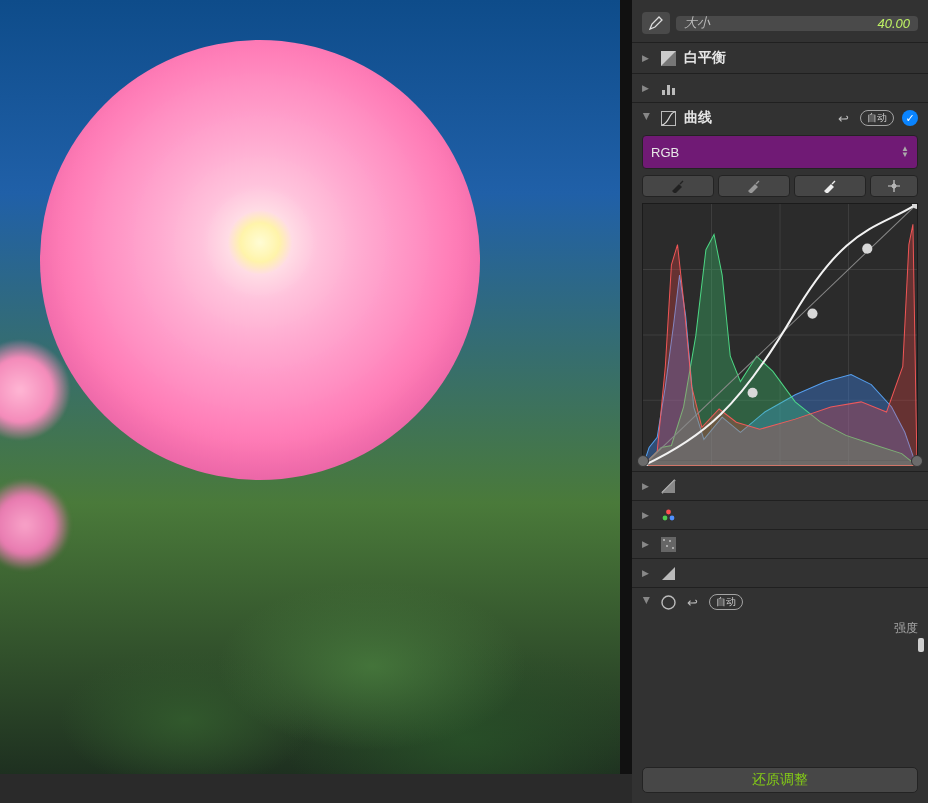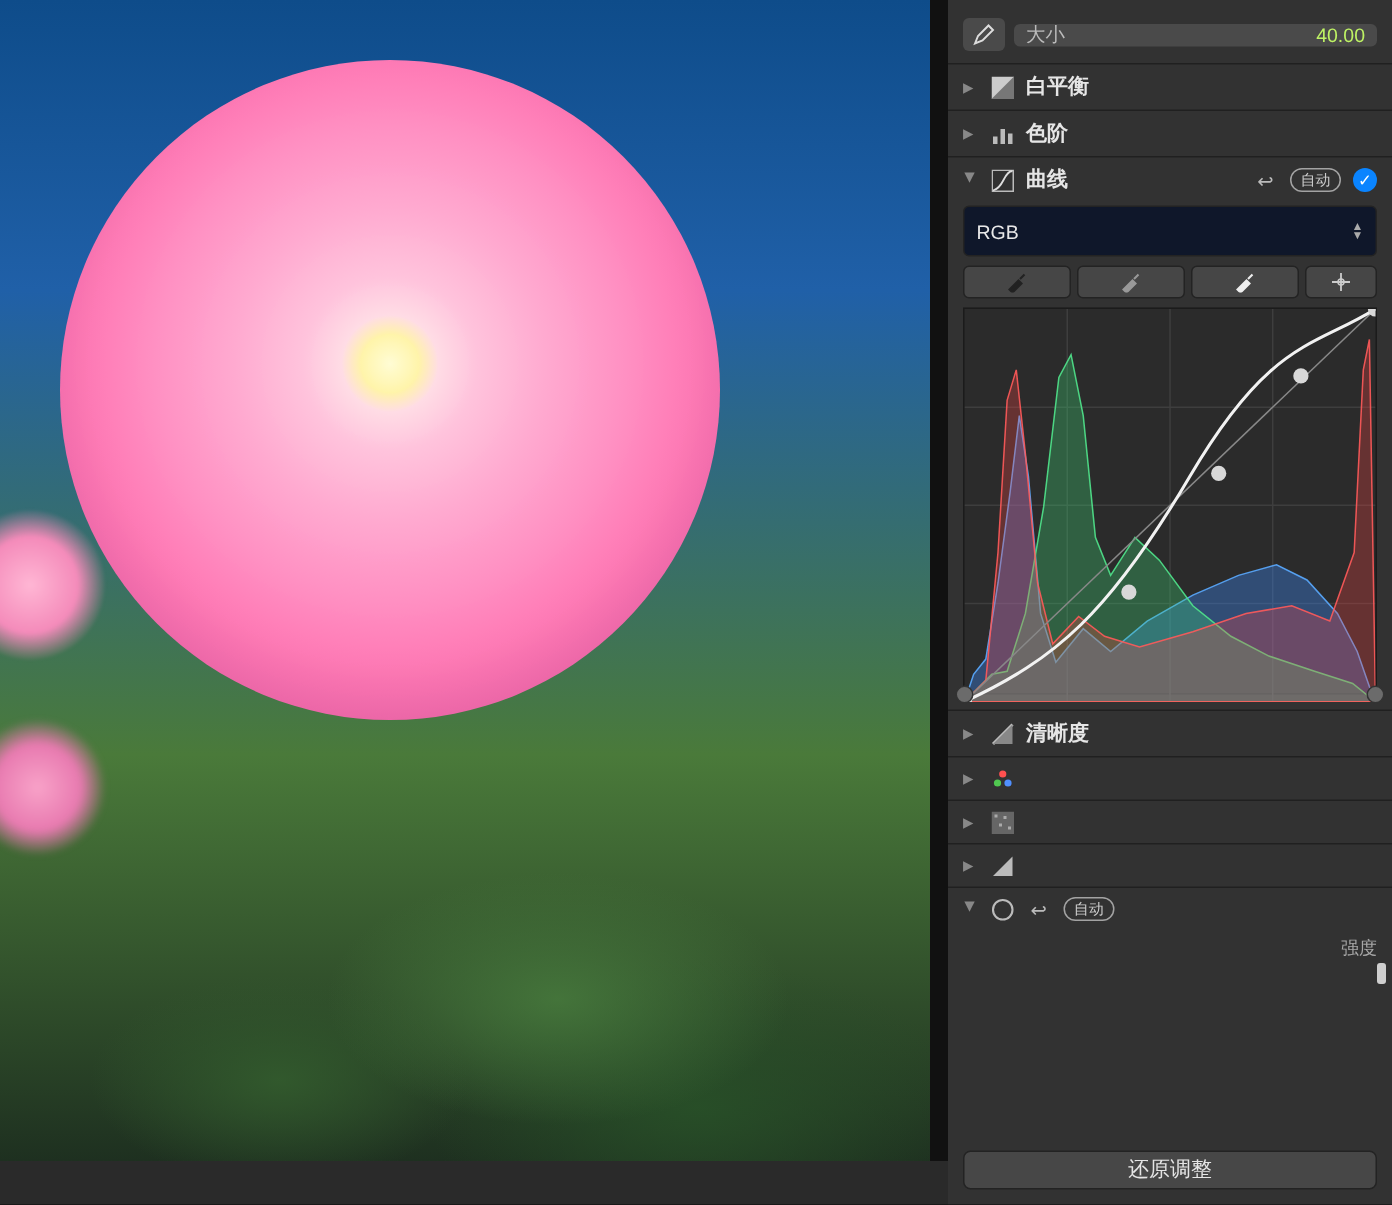--- a/index.html
+++ b/index.html
@@ -20,51 +20,51 @@
   }
   .bud1 { position:absolute; left:-30px; top:340px; width:100px; height:100px; border-radius:50%;
     background: radial-gradient(circle, #ffb6d4 0%, #f48bba 45%, rgba(240,120,170,0) 72%); filter: blur(1px); }
   .bud2 { position:absolute; left:-20px; top:480px; width:90px; height:90px; border-radius:50%;
     background: radial-gradient(circle, #f8a2c8 0%, #e87ab0 45%, rgba(220,100,160,0) 72%); filter: blur(2px); }
   .canvas-bar { position:absolute; left:0; right:0; bottom:0; height:29px; background:#2a2a2a; }
 
   .sidebar { flex:1; height:803px; background:#323232; display:flex; flex-direction:column; padding-top:8px; }
   .toprow { display:flex; align-items:center; gap:6px; padding:4px 10px 8px 10px; }
   .brush-btn { width:28px; height:22px; border-radius:4px; background:#4a4a4a; display:flex; align-items:center; justify-content:center; }
-  .size-field { flex:1; height:15px; background:#4a4a4a; border-radius:4px; display:flex; align-items:center; justify-content:space-between; padding:0 8px; font-size:13px; color:#bbb; }
+  .size-field { flex:1; height:15px; background:#4a4a4a; border-radius:4px; display:flex; align-items:center; justify-content:space-between; padding:0 8px; font-size:13px; color:#bbb;font-style:italic; }
   .size-field .val { color:#bef264; }
 
   .section { border-top:1px solid #202020; }
   .section-hdr { display:flex; align-items:center; gap:8px; padding:6px 10px; cursor:default; }
   .disc { width:10px; color:#888; font-size:9px; display:flex; align-items:center; }
   .sicon { width:16px; height:16px; display:flex; align-items:center; justify-content:center; }
   .stitle { flex:1; color:#e6e6e6; font-size:14px;font-weight:bold; }
   .reset-icn { color:#bbb; font-size:13px; padding:0 3px; }
   .pill { border:1px solid #a3a3a3; border-radius:8px; font-size:10px; padding:0px 6px; color:#ccc;font-family:Liberation Serif, serif; }
   .dot { width:16px; height:16px; border-radius:50%; background:#0a84ff; display:flex; align-items:center; justify-content:center; color:#fff; font-size:11px; }
 
   .curves-body { padding:0 10px 10px 10px; }
-  .channel-sel { height:22px; background:#0f172a; border:1px solid #232323; border-radius:4px; display:flex; align-items:center; justify-content:space-between; padding:16px 8px; margin:2px 0 6px 0; font-size:13px; color:#e8e8e8; }
+  .channel-sel { height:22px; background:#701a75; border:1px solid #232323; border-radius:4px; display:flex; align-items:center; justify-content:space-between; padding:16px 8px; margin:2px 0 6px 0; font-size:13px; color:#e8e8e8; }
   .updn { display:flex; flex-direction:column; line-height:6px; font-size:8px; color:#aaa; }
   .eyedrop-row { display:flex; gap:4px; margin-bottom:6px; }
   .ed-btn { flex:1; height:22px; background:#464646; border:1px solid #232323; border-radius:4px; display:flex; align-items:center; justify-content:center; }
   .ed-btn.last { flex:0 0 48px; }
   .hist-wrap { position:relative; width:100%; height:258px; background:#2b2b2b; border:1px solid #1b1b1b; }
   .hist-wrap svg { position:absolute; inset:0; }
   .endcap { position:absolute; bottom:-7px; width:12px; height:12px; border-radius:50%; background:#6b6b6b; border:1px solid #333; }
   .endcap.l { left:-6px; } .endcap.r { right:-6px; }
 
   .slider-row { padding:4px 10px 0 24px; display:flex; flex-direction:column; gap:2px;align-items:flex-end; }
   .slider-lab { font-size:12px; color:#a8a8a8; }
   .slider-track { position:relative; height:4px; background:#555; border-radius:2px; margin:4px 0 6px 0; }
   .slider-thumb { position:absolute; top:-5px; width:6px; height:14px; background:#cfcfcf; border-radius:2px; }
   .partial-row { padding:0 10px; display:flex; justify-content:space-between; color:#888; font-size:12px; opacity:.5; }
 
   .footer { margin-top:auto; padding:10px; }
-  .reset-btn { width:100%; height:26px; background:#474747; border:1px solid #232323; border-radius:5px; color:#e5e5e5; font-size:14px; display:flex; align-items:center; justify-content:center; }
+  .reset-btn { width:100%; height:26px; background:#474747; border:1px solid #232323; border-radius:5px; color:#84cc16; font-size:14px; display:flex; align-items:center; justify-content:center; }
 
   svg { display:block; }
 </style>
 </head>
 <body>
 
 <div class="app">
   <div class="canvas">
     <div class="photo">
       <div class="leaves"></div>
@@ -105,21 +105,20 @@
     <div class="section">
       <div class="section-hdr">
         <span class="disc">▶</span>
         <span class="sicon">
           <svg width="15" height="15" viewBox="0 0 15 15">
               <rect x="1" y="9" width="3" height="5" fill="#bbb"></rect>
               <rect x="6" y="4" width="3" height="10" fill="#bbb"></rect>
               <rect x="11" y="7" width="3" height="7" fill="#bbb"></rect>
             </svg>
         </span>
-        <span class="stitle">色阶</span>
       </div>
     </div>
 
     <div class="section">
       <div class="section-hdr">
         <span class="disc" style="transform:rotate(90deg)">▶</span>
         <span class="sicon">
           <svg width="15" height="15" viewBox="0 0 15 15">
               <rect x="0.5" y="0.5" width="14" height="14" fill="none" stroke="#bbb"></rect>
               <path d="M1 14 Q5 13 8 7 T14 1" fill="none" stroke="#ddd" stroke-width="1.2"></path>
@@ -196,21 +195,20 @@
 
     <div class="section">
       <div class="section-hdr">
         <span class="disc">▶</span>
         <span class="sicon">
             <svg width="15" height="15" viewBox="0 0 15 15">
               <path d="M1 14 L14 1" stroke="#bbb" stroke-width="2"></path>
               <path d="M1 14 L14 1 L14 14 Z" fill="#888"></path>
             </svg>
           </span>
-        <span class="stitle">清晰度</span>
       </div>
     </div>
 
     <div class="section">
       <div class="section-hdr">
         <span class="disc">▶</span>
         <span class="sicon">
             <svg width="15" height="15" viewBox="0 0 15 15">
               <circle cx="7.5" cy="4" r="2.4" fill="#ff5050"></circle>
               <circle cx="4" cy="10" r="2.4" fill="#50c850"></circle>

